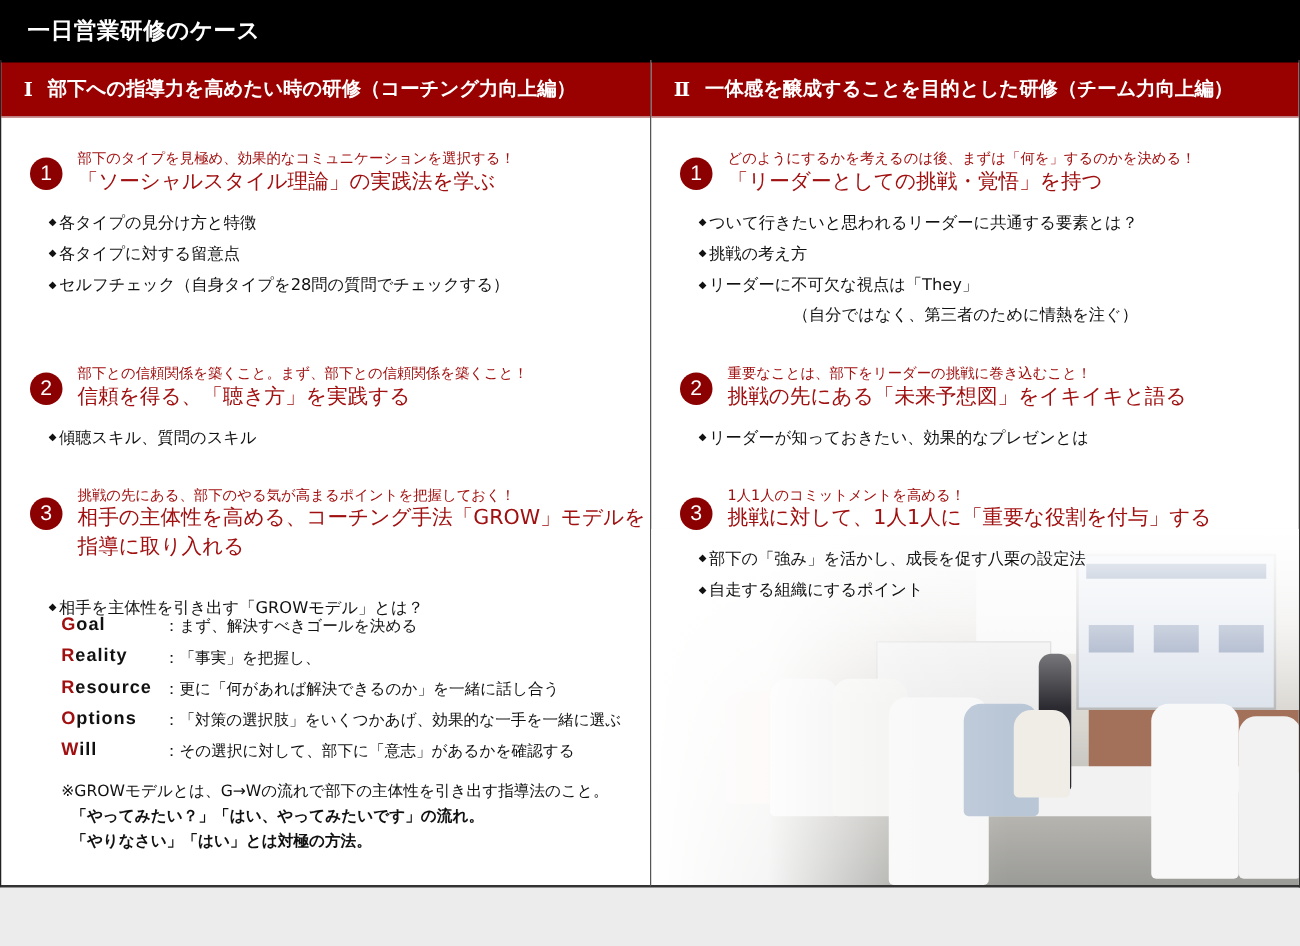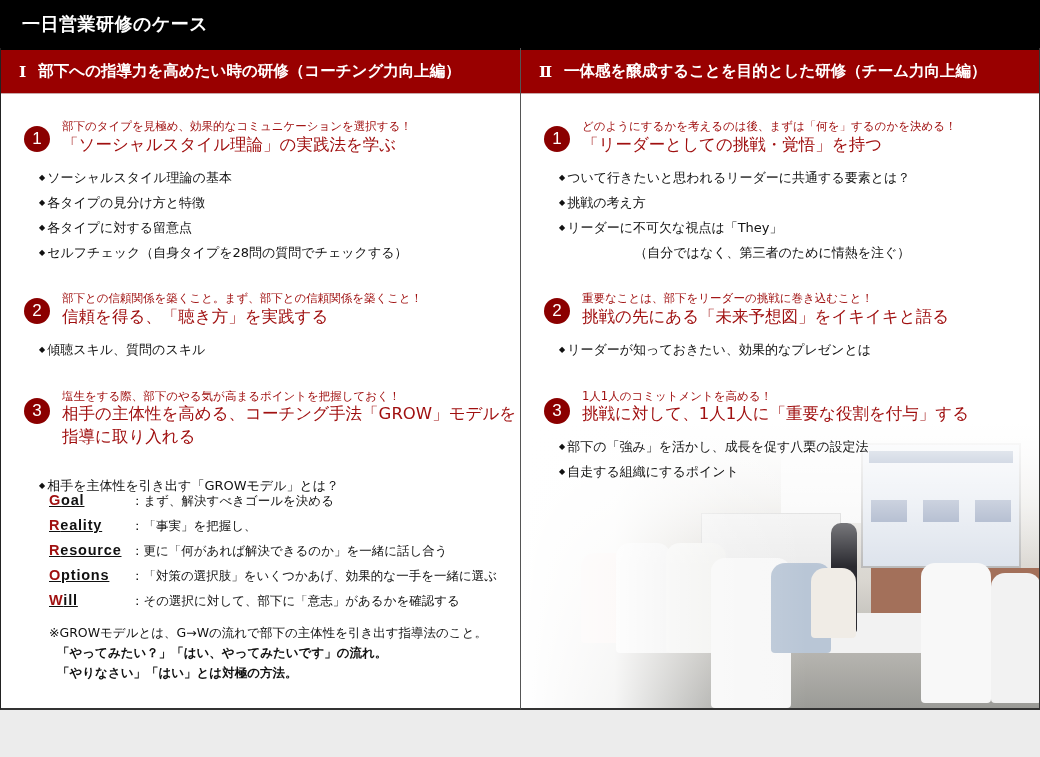--- a/index.html
+++ b/index.html
@@ -36,21 +36,21 @@
     font-family: "Liberation Sans", sans-serif;
   }
   .lead { position: absolute; left: 61px; font-size: 11.5px; color: #a01010; white-space: nowrap; }
   .heading { position: absolute; left: 61px; font-size: 16.5px; color: #a01010; line-height: 22px; white-space: nowrap; }
   .bullets { position: absolute; left: 38px; font-size: 13px; color: #111; }
   .bullets li { list-style: none; height: 25px; line-height: 25px; white-space: nowrap; }
   .bullets li .dot { font-size: 8px; vertical-align: 2px; margin-right: 2px; }
   .bullets li.sub { padding-left: 10px; text-align: right; }
   .grow { position: absolute; left: 48px; top: 440px; font-size: 12.5px; }
   .grow .row { height: 25px; line-height: 25px; white-space: nowrap; display: flex; }
-  .grow .term { width: 82px; font-weight: bold; font-size: 14.5px; letter-spacing: 0.8px; font-family: "Liberation Sans", sans-serif; text-decoration: underline; }
+  .grow .term { width: 82px; font-weight: bold; font-size: 14.5px; letter-spacing: 0.8px; font-family: "Liberation Sans", sans-serif; }
   .grow .term .cap { color: #a01010; }
   .grow .desc { color: #111; }
   .note { position: absolute; left: 48px; top: 575px; font-size: 12.5px; line-height: 20px; }
   .note div { white-space: nowrap; }
   .note .indent { padding-left: 8px; font-weight: bold; }
   .photo {
     position: absolute; left: 0; top: 375px; width: 520px; height: 287px;
     overflow: hidden;
   }
   .photo .bg {
@@ -84,39 +84,38 @@
     <div class="panel-head">
       <span class="roman">Ⅰ</span>
       <span>部下への指導力を高めたい時の研修（コーチング力向上編）</span>
     </div>
 
     <div class="section" style="top:0">
       <div class="num" style="top:78px">1</div>
       <div class="lead" style="top:71px">部下のタイプを見極め、効果的なコミュニケーションを選択する！</div>
       <div class="heading" style="top:86px">「ソーシャルスタイル理論」の実践法を学ぶ</div>
       <ul class="bullets" style="top:117px">
-        <li><span class="dot">◆</span><span>ソーシャルスタイル理論の基本</span></li>
         <li><span class="dot">◆</span><span>各タイプの見分け方と特徴</span></li>
         <li><span class="dot">◆</span><span>各タイプに対する留意点</span></li>
         <li><span class="dot">◆</span><span>セルフチェック（自身タイプを28問の質問でチェックする）</span></li>
       </ul>
     </div>
 
     <div class="section" style="top:0">
       <div class="num" style="top:250px">2</div>
       <div class="lead" style="top:243px">部下との信頼関係を築くこと。まず、部下との信頼関係を築くこと！</div>
       <div class="heading" style="top:258px">信頼を得る、「聴き方」を実践する</div>
       <ul class="bullets" style="top:289px">
         <li><span class="dot">◆</span><span>傾聴スキル、質問のスキル</span></li>
       </ul>
     </div>
 
     <div class="section" style="top:0">
       <div class="num" style="top:350px">3</div>
-      <div class="lead" style="top:341px">塩生をする際、部下のやる気が高まるポイントを把握しておく！</div>
+      <div class="lead" style="top:341px">挑戦の先にある、部下のやる気が高まるポイントを把握しておく！</div>
       <div class="heading" style="top:355px">相手の主体性を高める、コーチング手法「GROW」モデルを</div>
       <div class="heading" style="top:378px">指導に取り入れる</div>
       <ul class="bullets" style="top:425px">
         <li><span class="dot">◆</span><span>相手を主体性を引き出す「GROWモデル」とは？</span></li>
       </ul>
     </div>
 
     <div class="grow">
       <div class="row">
           <span class="term"><span class="cap">G</span><span>oal</span></span>

